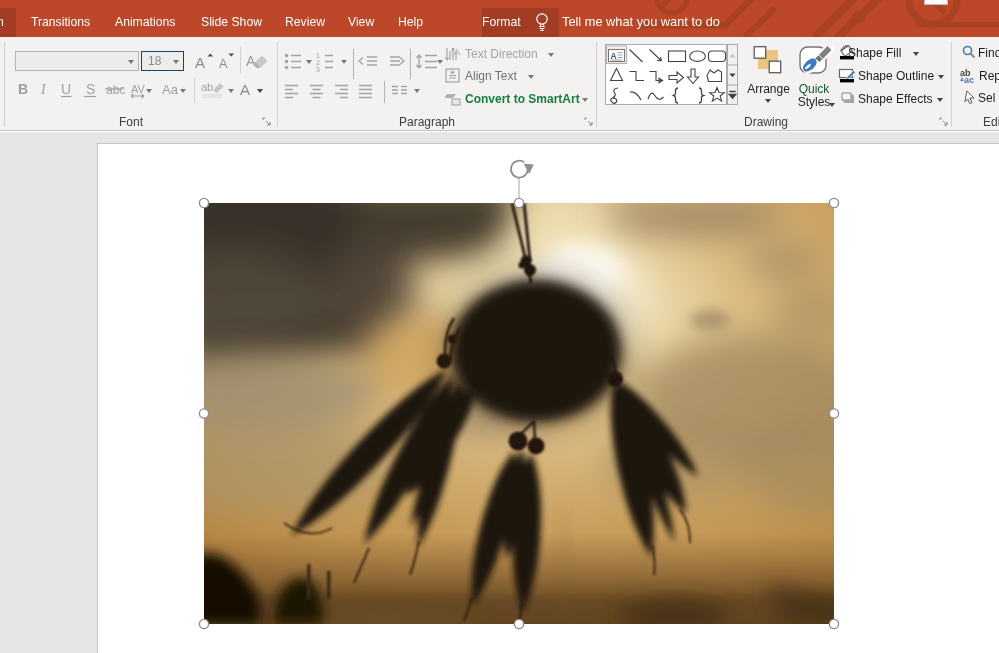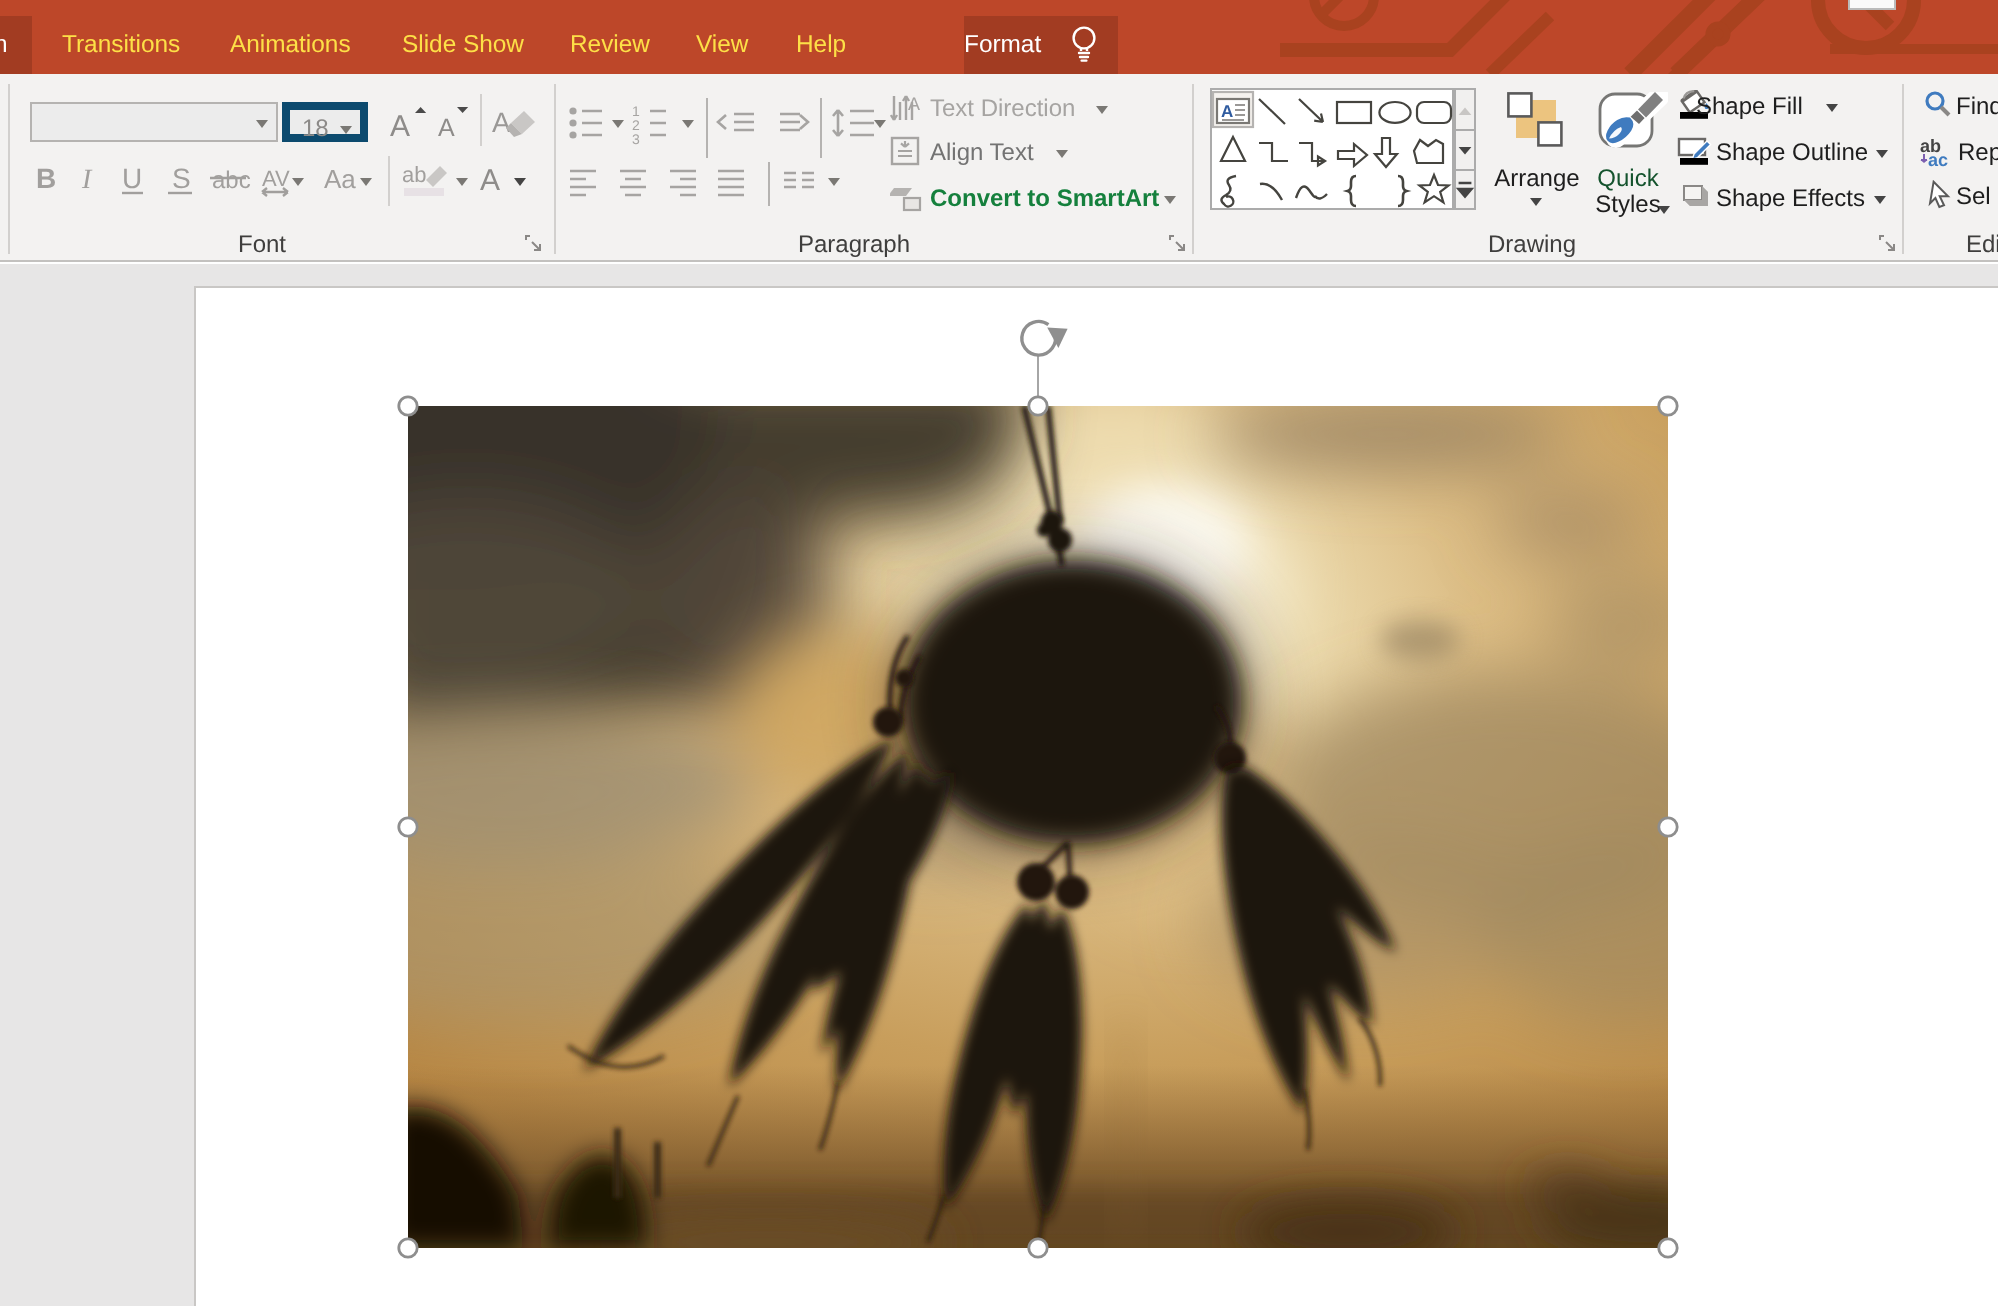--- a/index.html
+++ b/index.html
@@ -1,16 +1,16 @@
 <!DOCTYPE html>
 <html><head><meta charset="utf-8"><style>
 *{margin:0;padding:0;box-sizing:border-box;}
 html,body{width:999px;height:653px;font-family:"Liberation Sans",sans-serif;position:relative;overflow:hidden;background:#fff;}
 .abs{position:absolute;}
-.tab{position:absolute;top:8px;height:29px;line-height:28px;color:#fde047;font-size:12.2px;}
+.tab{position:absolute;top:8px;height:29px;line-height:28px;color:#ffffff;font-size:12.2px;}
 .glbl{position:absolute;top:78px;font-size:12px;color:#3f3e3d;text-align:center;}
 .gsep{position:absolute;top:5px;height:85px;width:1px;background:#d2d0ce;}
 .dd{position:absolute;width:0;height:0;border-left:3.5px solid transparent;border-right:3.5px solid transparent;border-top:4px solid #7a7874;}
 .dde{border-top-color:#444;}
 .launch{position:absolute;width:9px;height:9px;}
 </style></head>
 <body>
 
 <div class="abs" style="left:0;top:0;width:999px;height:37px;background:#bd4729;overflow:hidden;">
   <svg class="abs" style="left:600px;top:0;" width="399" height="37" viewBox="0 0 399 37" fill="none">
@@ -33,33 +33,34 @@
   <div class="tab" style="left:201px;">Slide Show</div>
   <div class="tab" style="left:285px;">Review</div>
   <div class="tab" style="left:348px;">View</div>
   <div class="tab" style="left:398px;">Help</div>
   <div class="abs" style="left:442px;top:8px;width:77px;height:29px;background:#a23c22;color:#ffffff;font-size:12.2px;line-height:28px;text-align:left;margin-left:40px;">Format</div>
   <svg class="abs" style="left:534px;top:12px;" width="16" height="19" viewBox="0 0 16 19" fill="none" stroke="#fff" stroke-width="1.2">
     <circle cx="8" cy="7" r="5.2"></circle>
     <path d="M5.5 14.5 h5 M6 16.5 h4 M6.8 18.3 h2.4" stroke-linecap="round"></path>
     <path d="M6.5 11.5 v2 M9.5 11.5 v2"></path>
   </svg>
+  <div class="abs" style="left:562px;top:8px;height:29px;line-height:28px;color:#fff;font-size:12.8px;">Tell me what you want to do</div>
   <div class="abs" style="left:924px;top:0;width:24px;height:5px;background:#fafafa;border:1px solid #bbb;border-top:none;"></div>
 </div>
 
 <div class="abs" style="left:0;top:37px;width:999px;height:94px;background:#f3f2f1;border-bottom:1px solid #c3c1bf;" id="ribbon">
   <div class="gsep" style="left:4px;"></div>
   <div class="gsep" style="left:277px;"></div>
   <div class="gsep" style="left:596px;"></div>
   <div class="gsep" style="left:951px;"></div>
 
   <div class="abs" style="left:15px;top:14px;width:124px;height:20px;background:#ececec;border:1px solid #b5b3b1;">
     <div class="dd" style="right:4px;top:8px;"></div>
   </div>
-  <div class="abs" style="left:141px;top:14px;width:43px;height:20px;background:#ececec;border:4px solid #0c4a6e;font-size:12px;color:#8c8a88;line-height:18px;padding-left:6px;">18
+  <div class="abs" style="left:141px;top:14px;width:43px;height:20px;background:#ececec;border:1px solid #0c4a6e;font-size:12px;color:#8c8a88;line-height:18px;padding-left:6px;">18
     <div class="dd" style="right:4px;top:8px;"></div>
   </div>
   <svg class="abs" style="left:193px;top:14px;" width="44" height="21" viewBox="0 0 44 21">
     <text x="2" y="17" font-size="15" fill="#8e8c8a">A</text>
       <path d="M14.5 5.5 l2.8 -3 l2.8 3 z" fill="#4a4a4a"></path>
     <text x="26" y="17" font-size="12.5" fill="#8e8c8a">A</text>
       <path d="M35.5 2.5 h5.6 l-2.8 3 z" fill="#4a4a4a"></path>
   </svg>
   <div class="gsep" style="left:240px;top:10px;height:26px;"></div>
   <svg class="abs" style="left:246px;top:13px;" width="22" height="22" viewBox="0 0 22 22">

